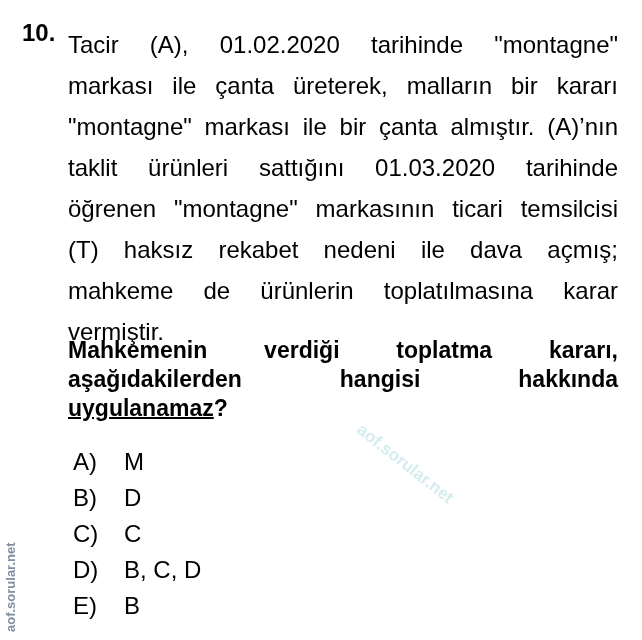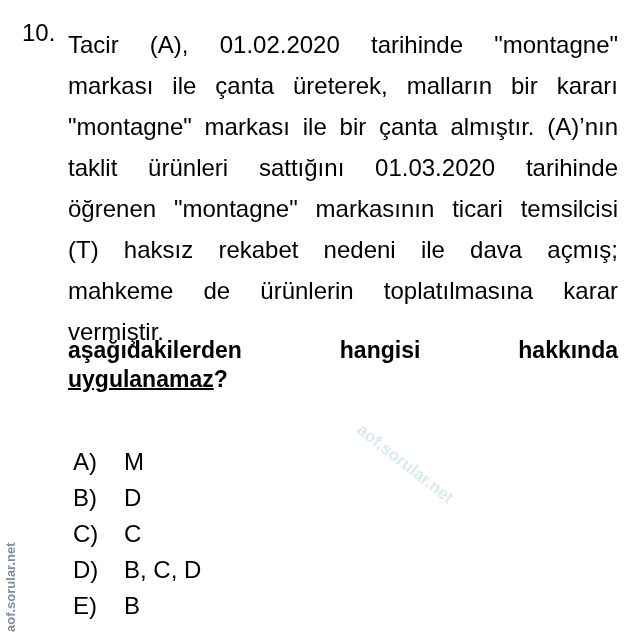--- a/index.html
+++ b/index.html
@@ -2,21 +2,21 @@
 <html><head>
   <meta charset="utf-8">
   <style>
     html, body { margin: 0; padding: 0; background: #ffffff; }
     body {
       width: 642px; height: 640px; position: relative; overflow: hidden;
       font-family: "Liberation Sans", sans-serif; color: #000;
     }
     .qnum {
       position: absolute; left: 22px; top: 18px;
-      font-weight: normal; font-size: 24px; line-height: 29px;
+      font-weight: bold; font-size: 24px; line-height: 29px;
     }
     .stem {
       position: absolute; left: 68px; top: 18px; width: 550px;
       font-size: 24px; line-height: 29px; text-align: justify;
       text-align-last: left;
     }
     .stem .ln { display: block; text-align: justify; text-align-last: justify; white-space: nowrap; margin-top: 12px; }
     .stem .ln.last { text-align-last: left; }
     .ask {
       position: absolute; left: 68px; top: 336px; width: 550px;
@@ -54,20 +54,21 @@
   <span class="ln">markası ile çanta üreterek, malların bir kararı</span>
   <span class="ln">"montagne" markası ile bir çanta almıştır. (A)’nın</span>
   <span class="ln">taklit ürünleri sattığını 01.03.2020 tarihinde</span>
   <span class="ln">öğrenen "montagne" markasının ticari temsilcisi</span>
   <span class="ln">(T) haksız rekabet nedeni ile dava açmış;</span>
   <span class="ln">mahkeme de ürünlerin toplatılmasına karar</span>
   <span class="ln last">vermiştir.</span>
 </div>
 
 <div class="ask">
+  <span class="ln">Mahkemenin verdiği toplatma kararı,</span>
   <span class="ln">aşağıdakilerden hangisi hakkında</span>
   <span class="ln last"><u>uygulanamaz</u><span>?</span></span>
 </div>
 
 <div class="options">
   <div class="opt">
     <span class="lbl">A)</span>
     <span>M</span>
   </div>
   <div class="opt">

